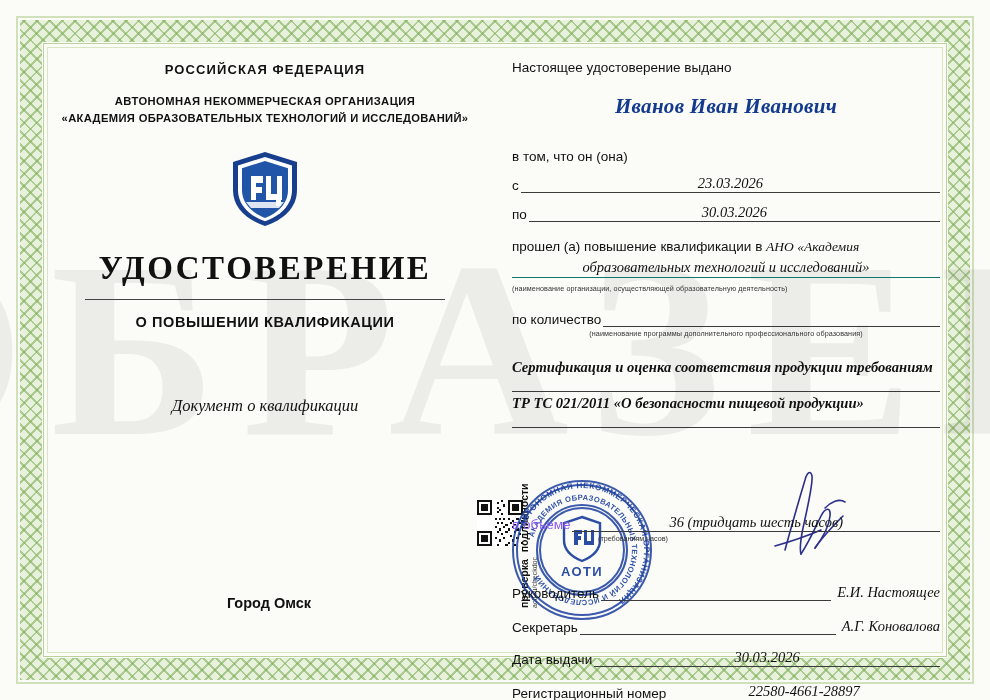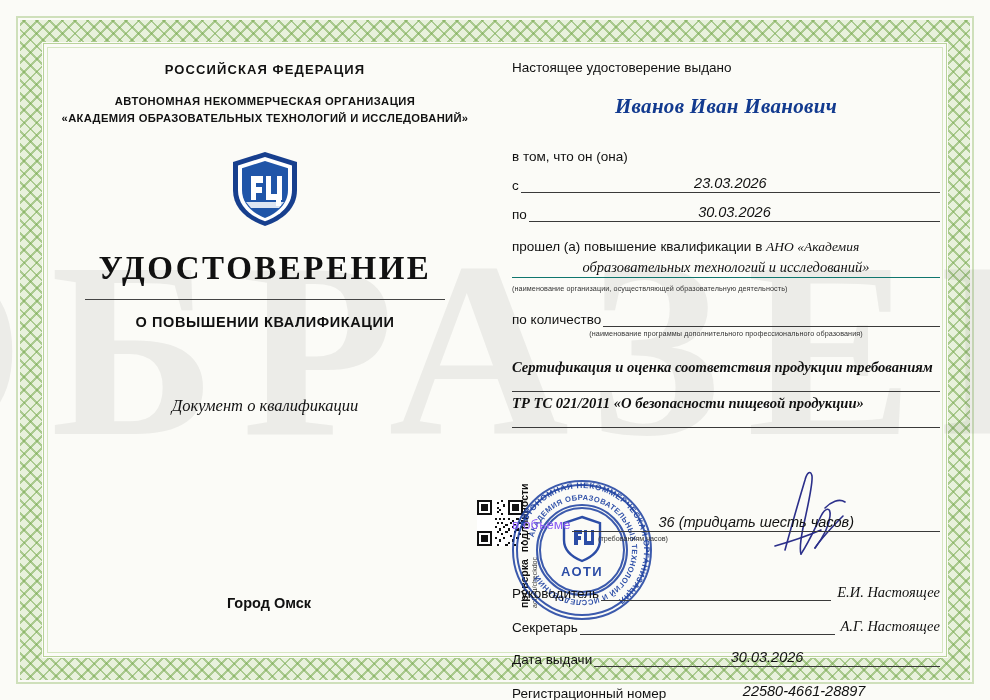--- a/index.html
+++ b/index.html
@@ -201,21 +201,21 @@
   .r-row {
     font-size: 13.5px;
     color: #111;
   }
   .mt-tom { margin-top: 30px; }
 
   .fill-line {
     display: inline-block;
     border-bottom: 1px solid #3a3a3a;
     text-align: center;
-    font-family: Liberation Sans, sans-serif;
+    font-family: Liberation Serif, serif;
     font-style: italic;
     font-size: 14.5px;
     color: #111;
     vertical-align: bottom;
     line-height: 17px;
   }
   .row-flex {
     display: flex;
     align-items: flex-end;
     margin-top: 11px;
@@ -569,21 +569,21 @@
 
       <div class="sig-block">
         <div class="sig-row">
           <span class="lbl">Руководитель</span>
           <span class="sigline"></span>
           <span class="who">Е.И. Настоящее</span>
         </div>
         <div class="sig-row">
           <span class="lbl">Секретарь</span>
           <span class="sigline"></span>
-          <span class="who">А.Г. Настоящее</span>
+          <span class="who">А.Г. Коновалова</span>
         </div>
       </div>
 
 
       <div class="row-flex issue-row">
         <span class="lbl">Дата выдачи</span>
         <span class="fill-line">30.03.2026</span>
       </div>
 
       <div class="row-flex reg-row">

